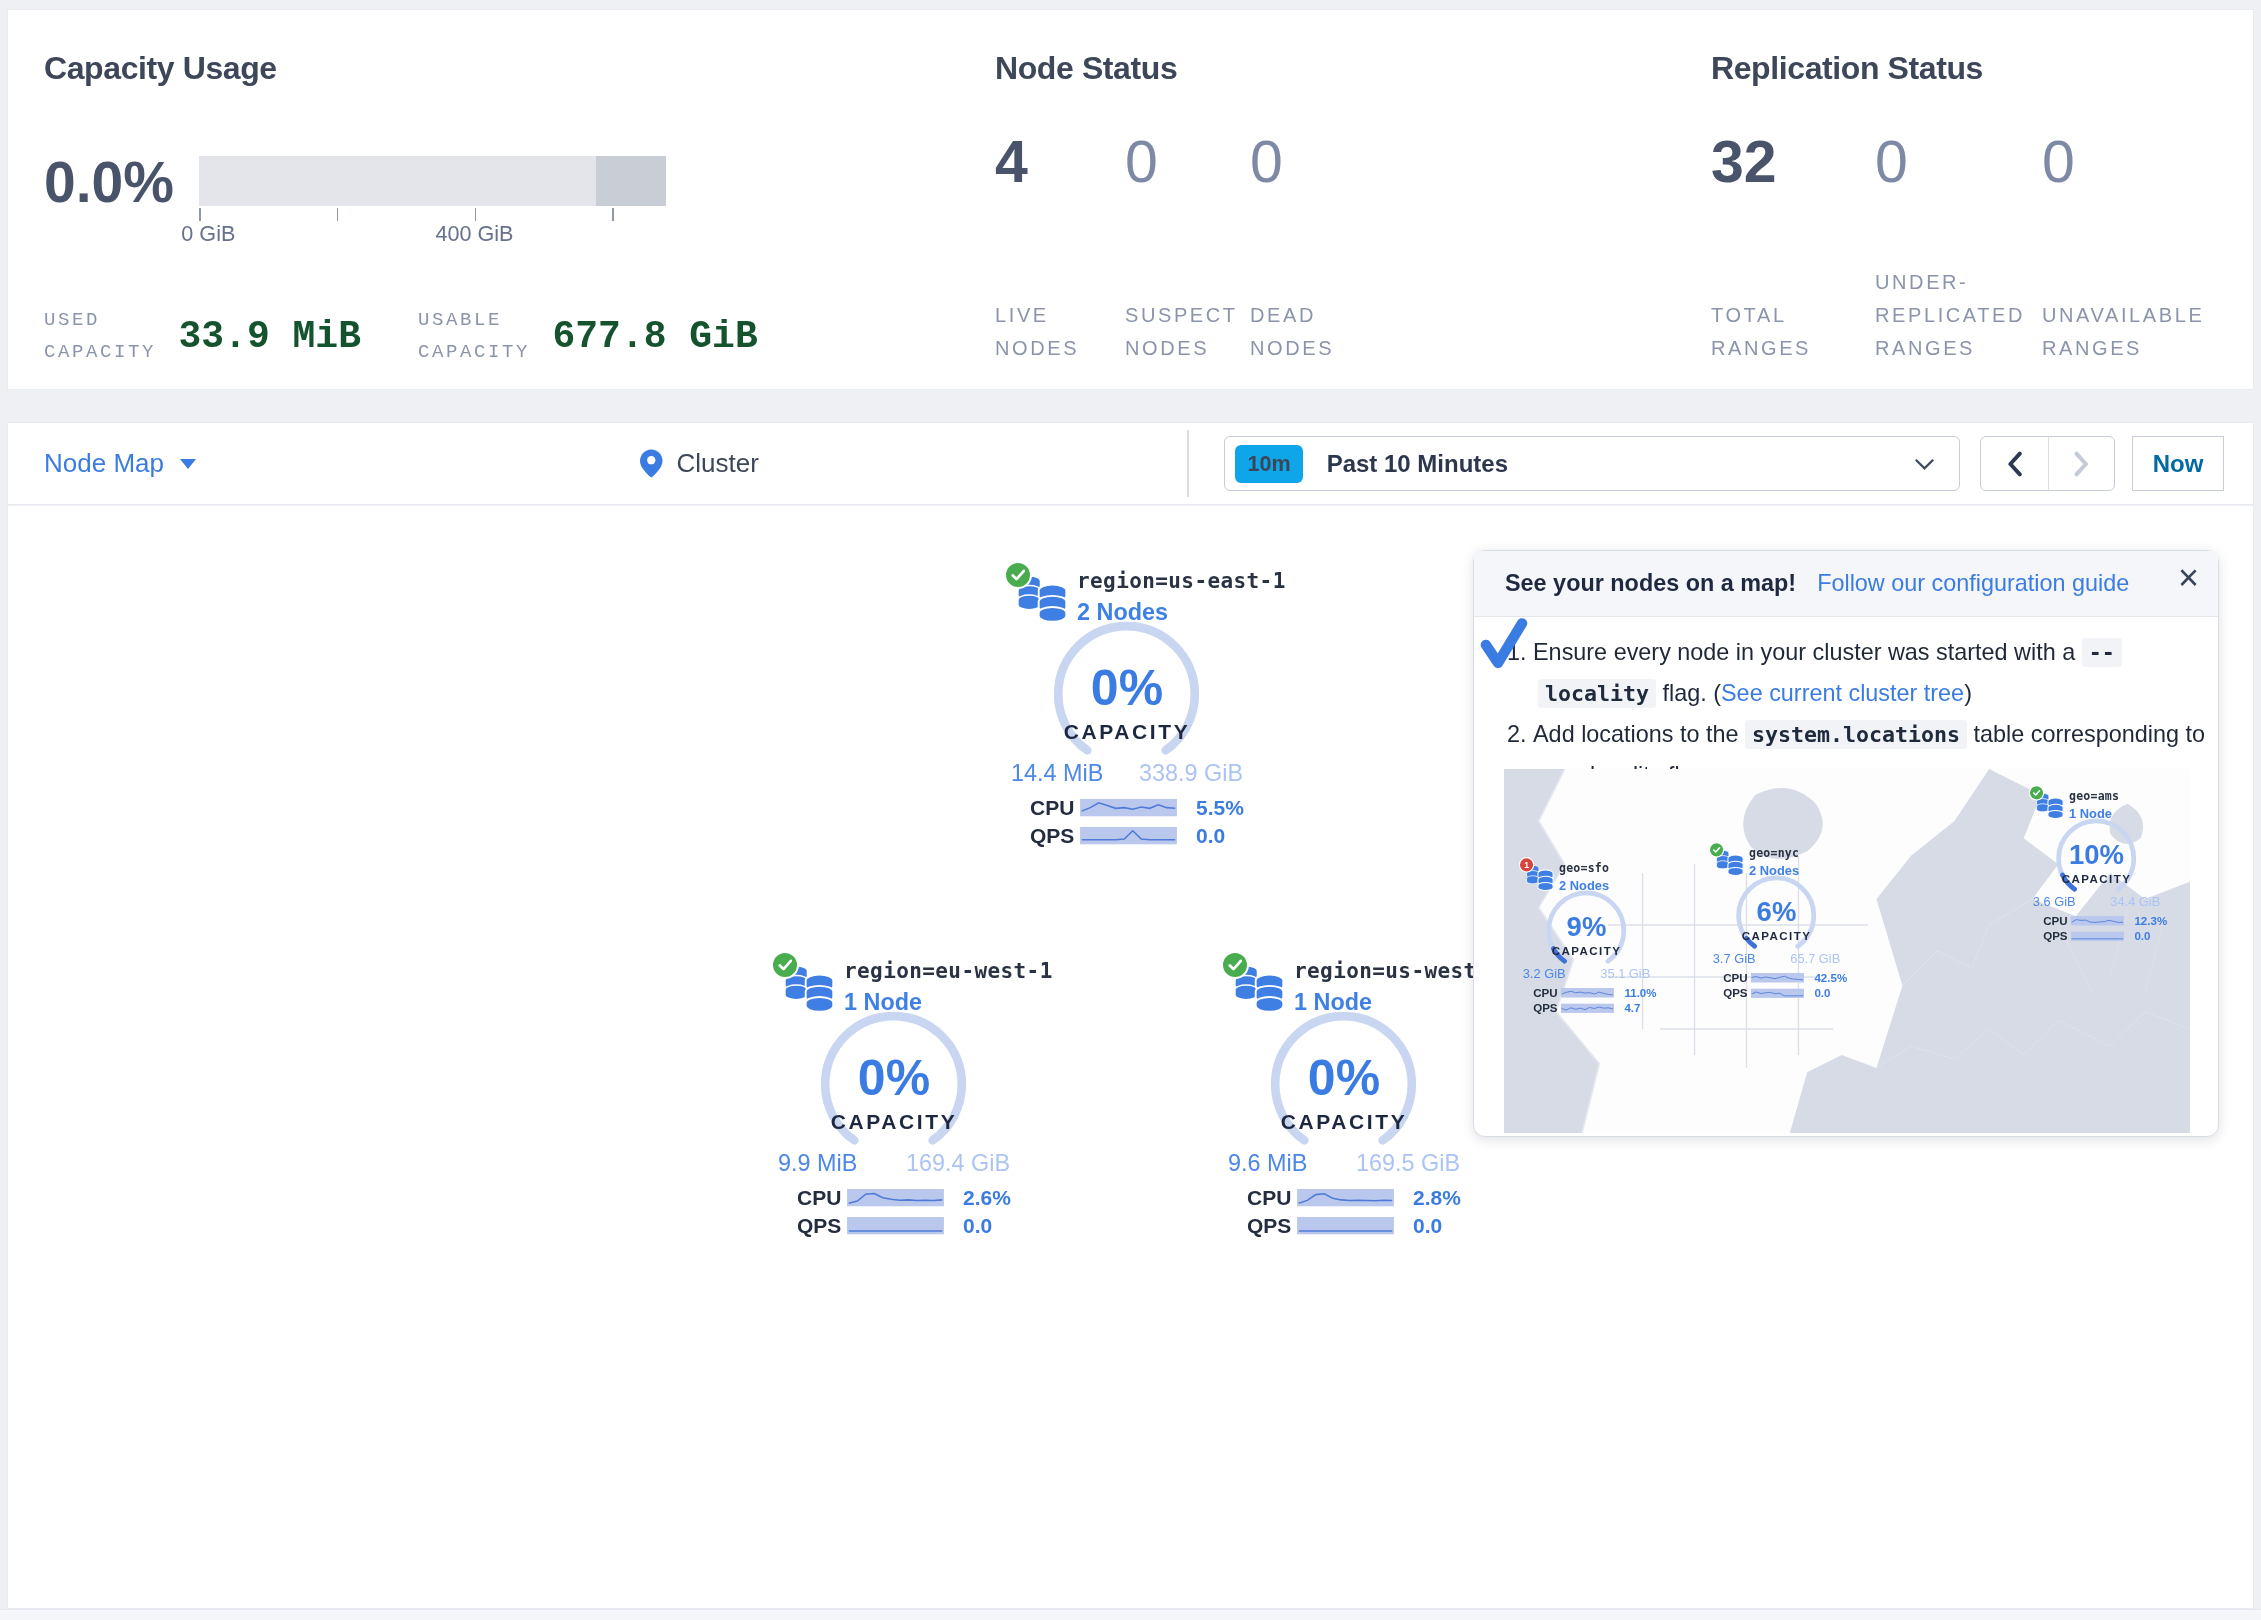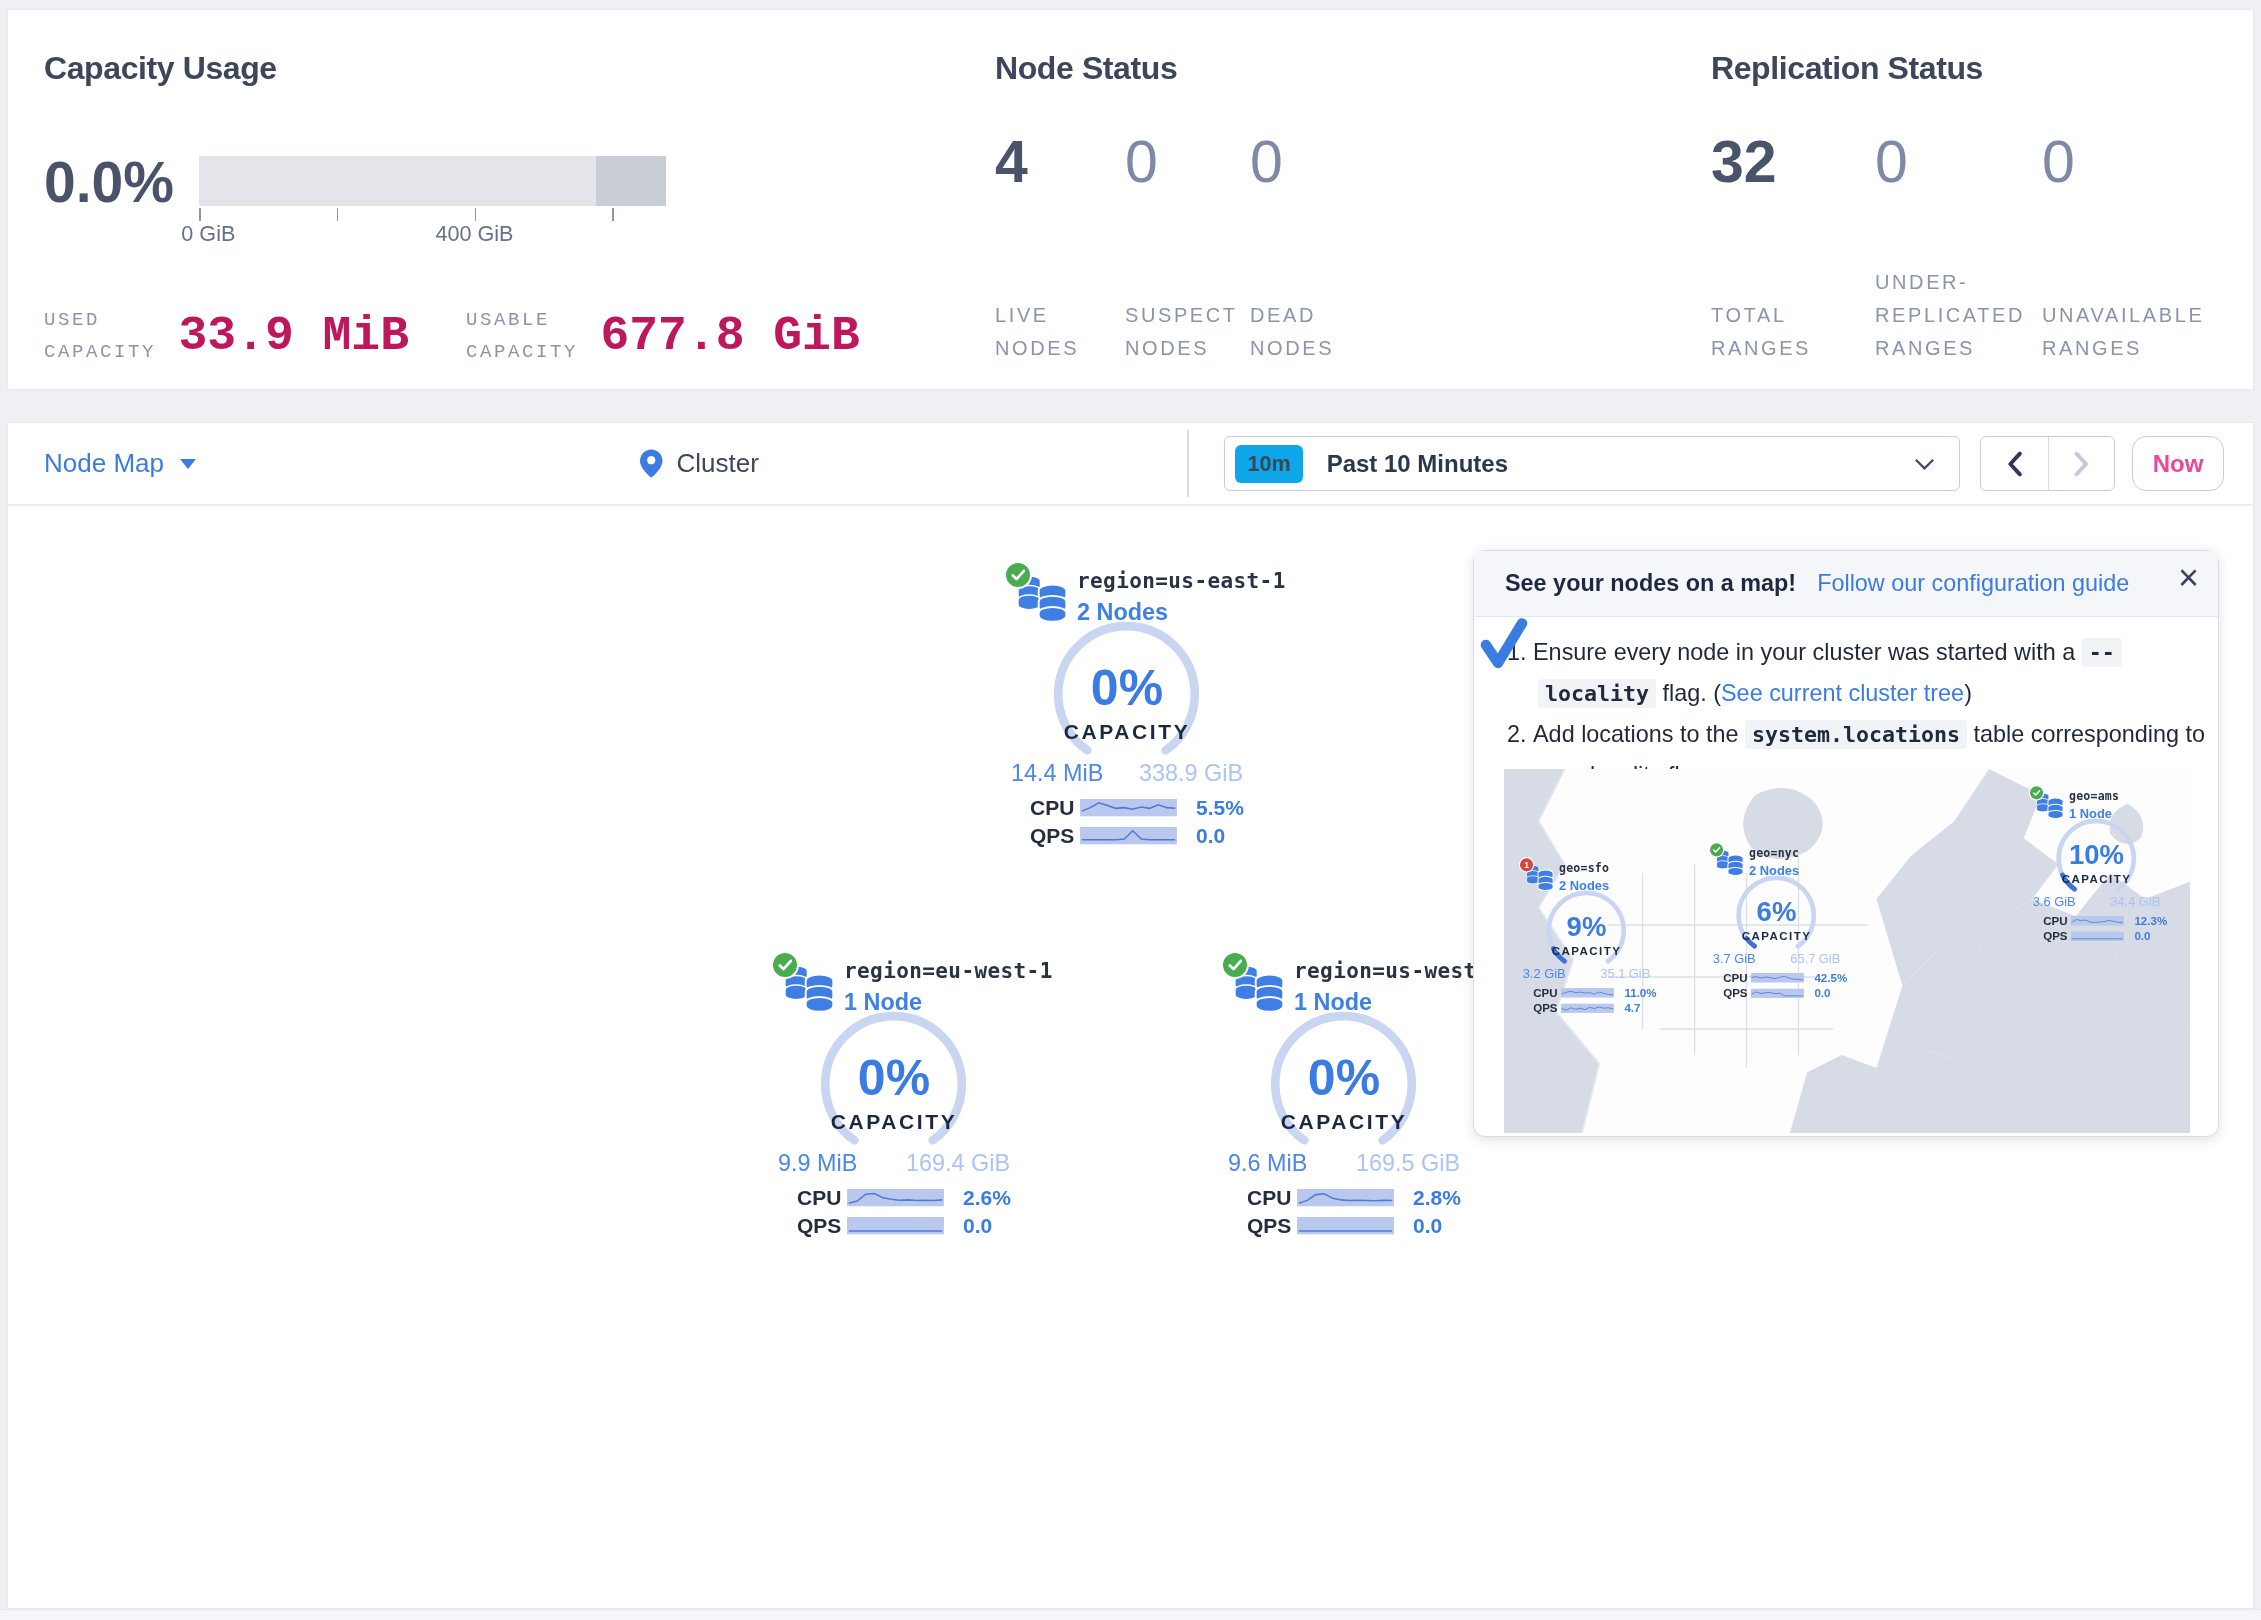--- a/index.html
+++ b/index.html
@@ -23,21 +23,21 @@
   .cap-bar-dark { position:absolute; top:0; bottom:0; right:0; width:15%; background:#c9cdd5; }
   .cap-ticks { position:relative; height:15.6px; }
   .cap-tick { position:absolute; top:2.6px; width:1.7px; height:13px; background:#8e96ab; }
   .cap-ticklabels { position:relative; height:26px; }
   .cap-ticklabel { position:absolute; transform:translateX(-50%); font-size:21.6px; color:#67718c; white-space:nowrap; }
 
   .metric-row { position:absolute; bottom:3.5px; left:0; display:flex; align-items:center; }
   .metric { display:flex; align-items:center;font-family:Liberation Mono, monospace; }
   .metric + .metric { margin-left:57px; }
   .m-label { font-size:19px; font-weight:500; letter-spacing:2.6px; color:#8b94aa; line-height:32px; }
-  .m-value { font-size:48px; font-weight:700; color:#be185d; margin-left:22.5px; white-space:nowrap; }
+  .m-value { font-size:38px; font-weight:700; color:#14532d; margin-left:22.5px; white-space:nowrap; }
 
   .stat-cols { position:absolute; top:0; left:0; right:0; bottom:0; }
   .stat-col { position:absolute; top:0; bottom:0; }
   .stat-num { position:absolute; top:83px; font-size:59px; font-weight:700; color:#49536a; line-height:59px; }
   .stat-num.dim { color:#7e89a6; font-weight:500; }
   .stat-label { position:absolute; bottom:7px; font-size:20px; font-weight:500; letter-spacing:2.6px; color:#8b94aa; line-height:33px; }
 
   
   .toolbar { position:absolute; left:7px; right:7px; top:422px; height:83px;
     background:#fff; border:0.9px solid #e8ebf1; }
@@ -54,22 +54,22 @@
   .time-chip { margin-left:10.4px; background:#0ea5e9; border-radius:6px; padding:6px 12px;
     font-size:21.6px; font-weight:700; color:#3c4657; }
   .time-label { margin-left:24px; font-size:24px; font-weight:700; color:#2c374e; }
   .time-chevron { position:absolute; right:24px; top:21px; }
 
   .range-arrows { position:absolute; left:1972px; top:13px; width:135px; height:55px;
     border:1.7px solid #c7cdda; border-radius:6px; display:flex; }
   .arrow-btn { width:50%; display:flex; align-items:center; justify-content:center; cursor:pointer; }
   .arrow-btn + .arrow-btn { border-left:1.7px solid #d9dde6; }
   .now-btn { position:absolute; left:2124px; top:13px; width:92px; height:55px;
-    border:1.7px solid #c7cdda; border-radius:14px; display:flex; align-items:center; justify-content:center;
-    font-size:24px; font-weight:700; color:#ec4899; cursor:pointer; }
+    border:1.7px solid #c7cdda; border-radius:0; display:flex; align-items:center; justify-content:center;
+    font-size:24px; font-weight:700; color:#0369a1; cursor:pointer; }
 
   
   .map-area { position:absolute; left:7px; right:7px; top:506px; height:1103px;
     background:#fff; border:0.9px solid #e8ebf1; border-top:none; }
 
   
   .node-group { position:absolute; width:260px; height:294px; }
   .ng-badge { position:absolute; left:7px; top:1.7px; width:28px; height:28px; border-radius:50%;
     background:#49ad4f; border:2.6px solid #fff; display:flex; align-items:center; justify-content:center; z-index:2; }
   .ng-badge.warn { background:#d9453c; color:#fff; font-size:15.6px; font-weight:700; }

